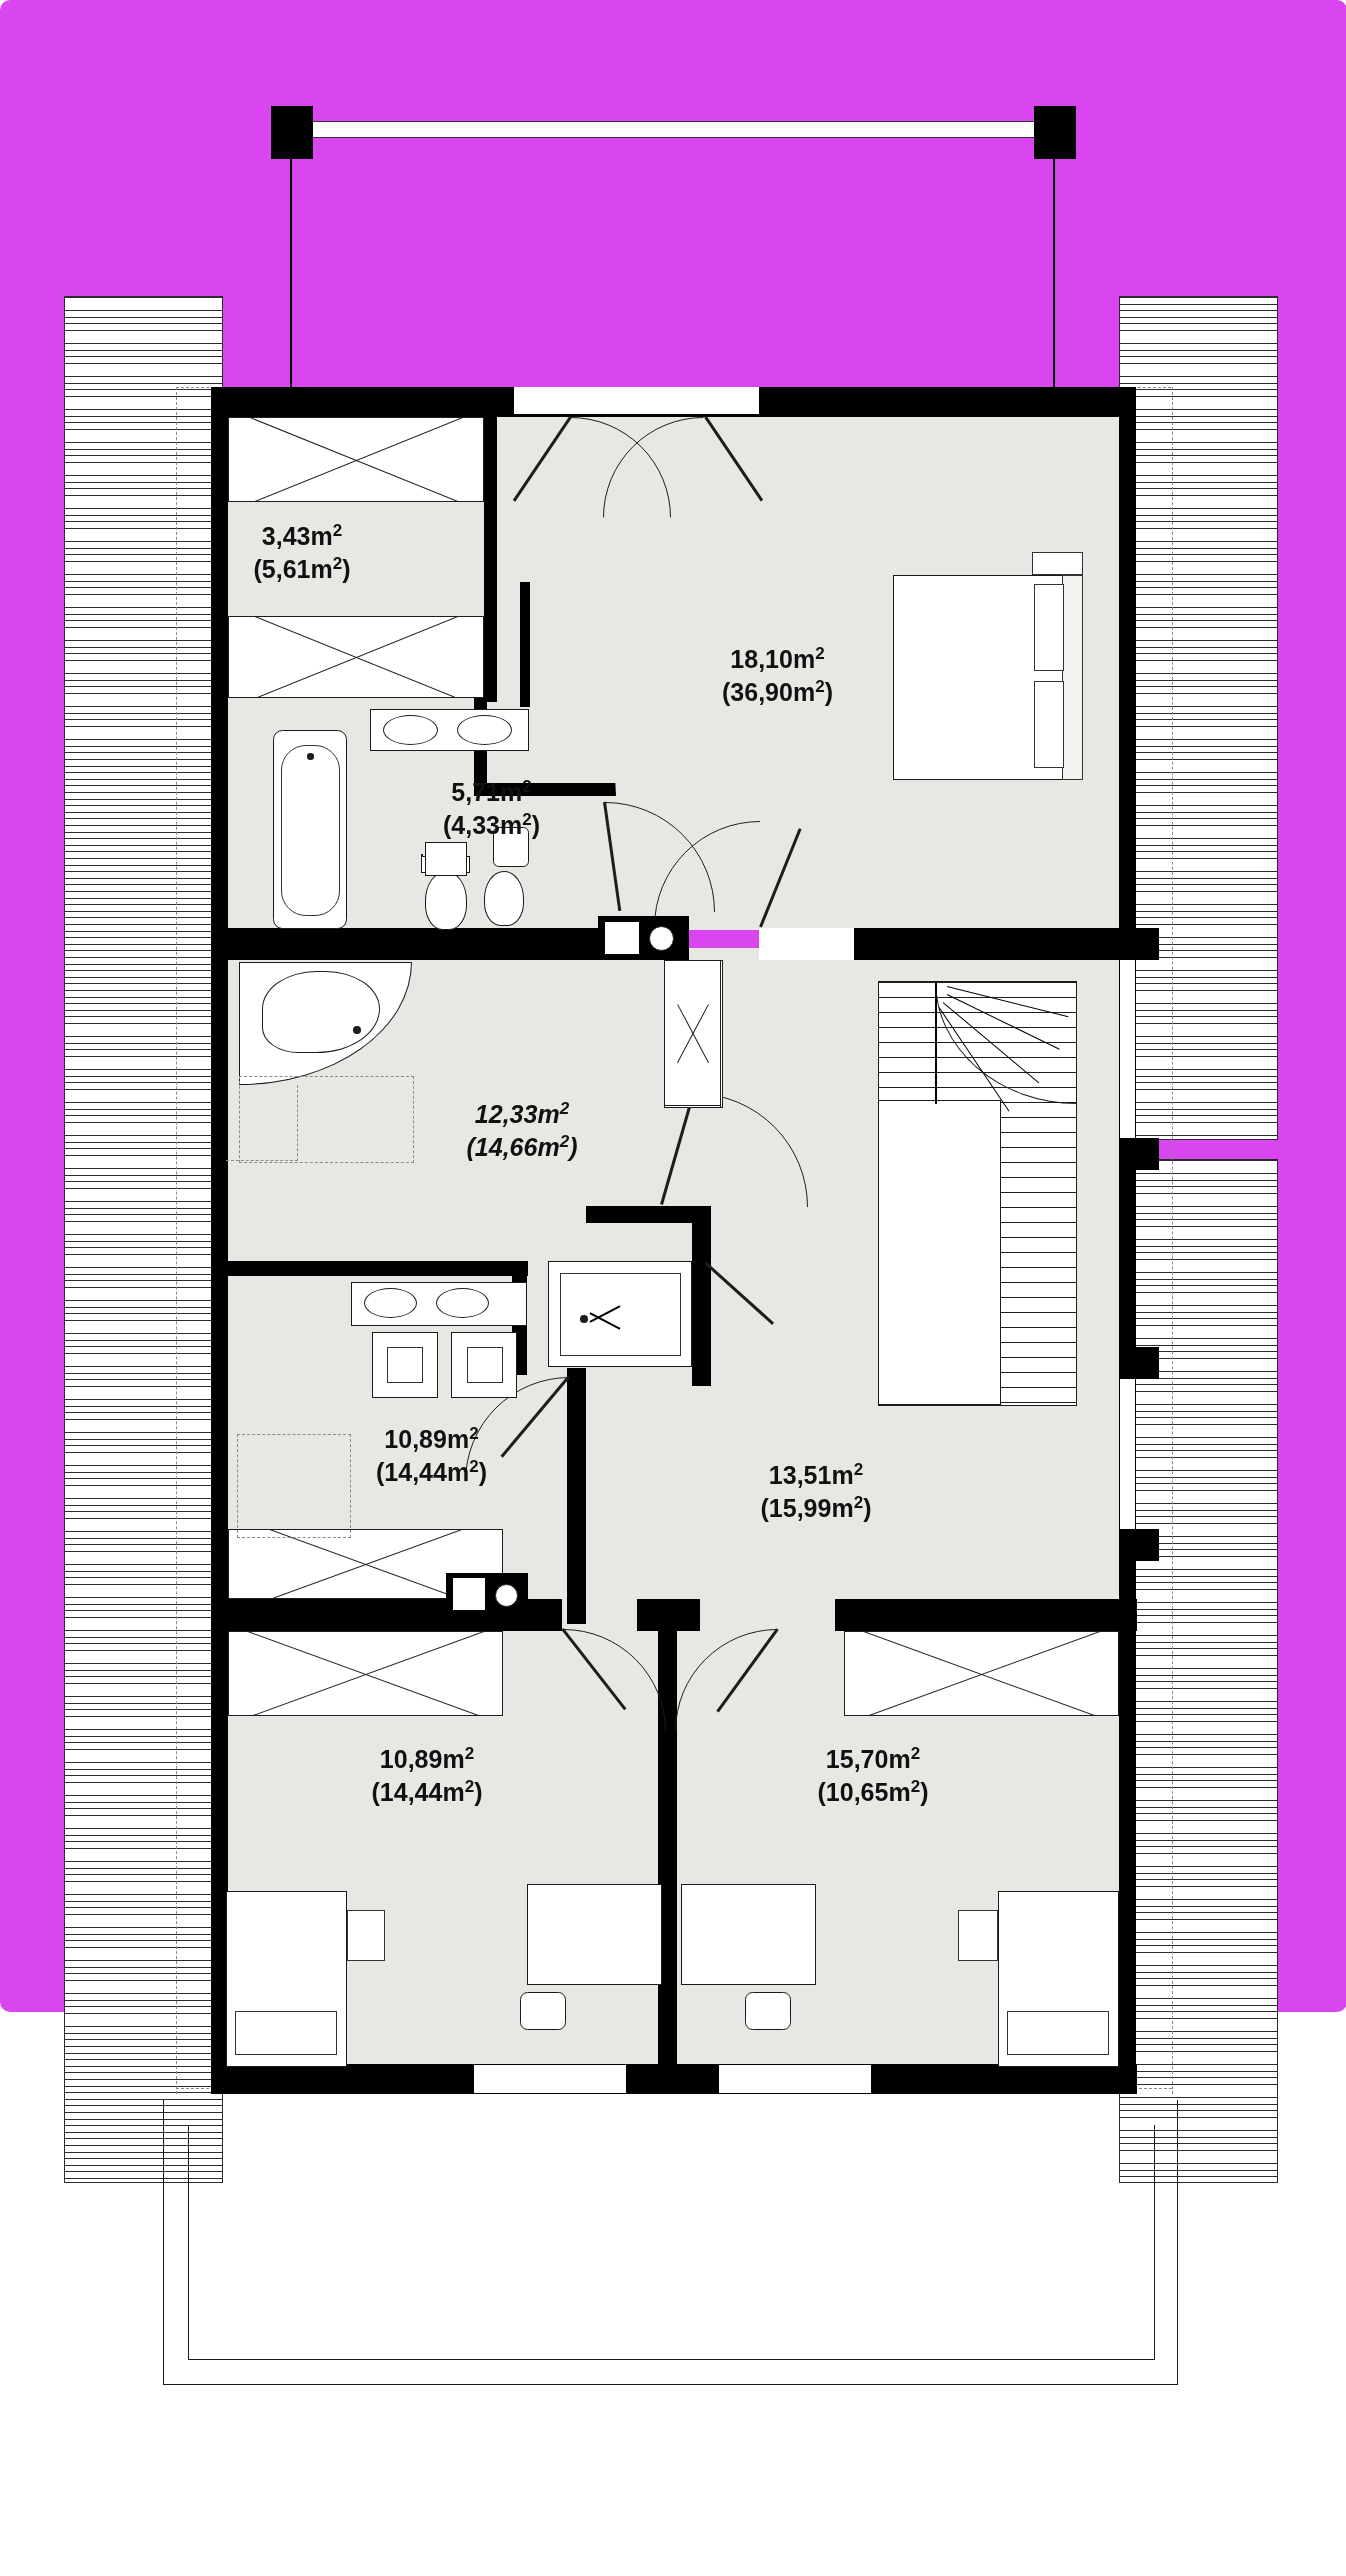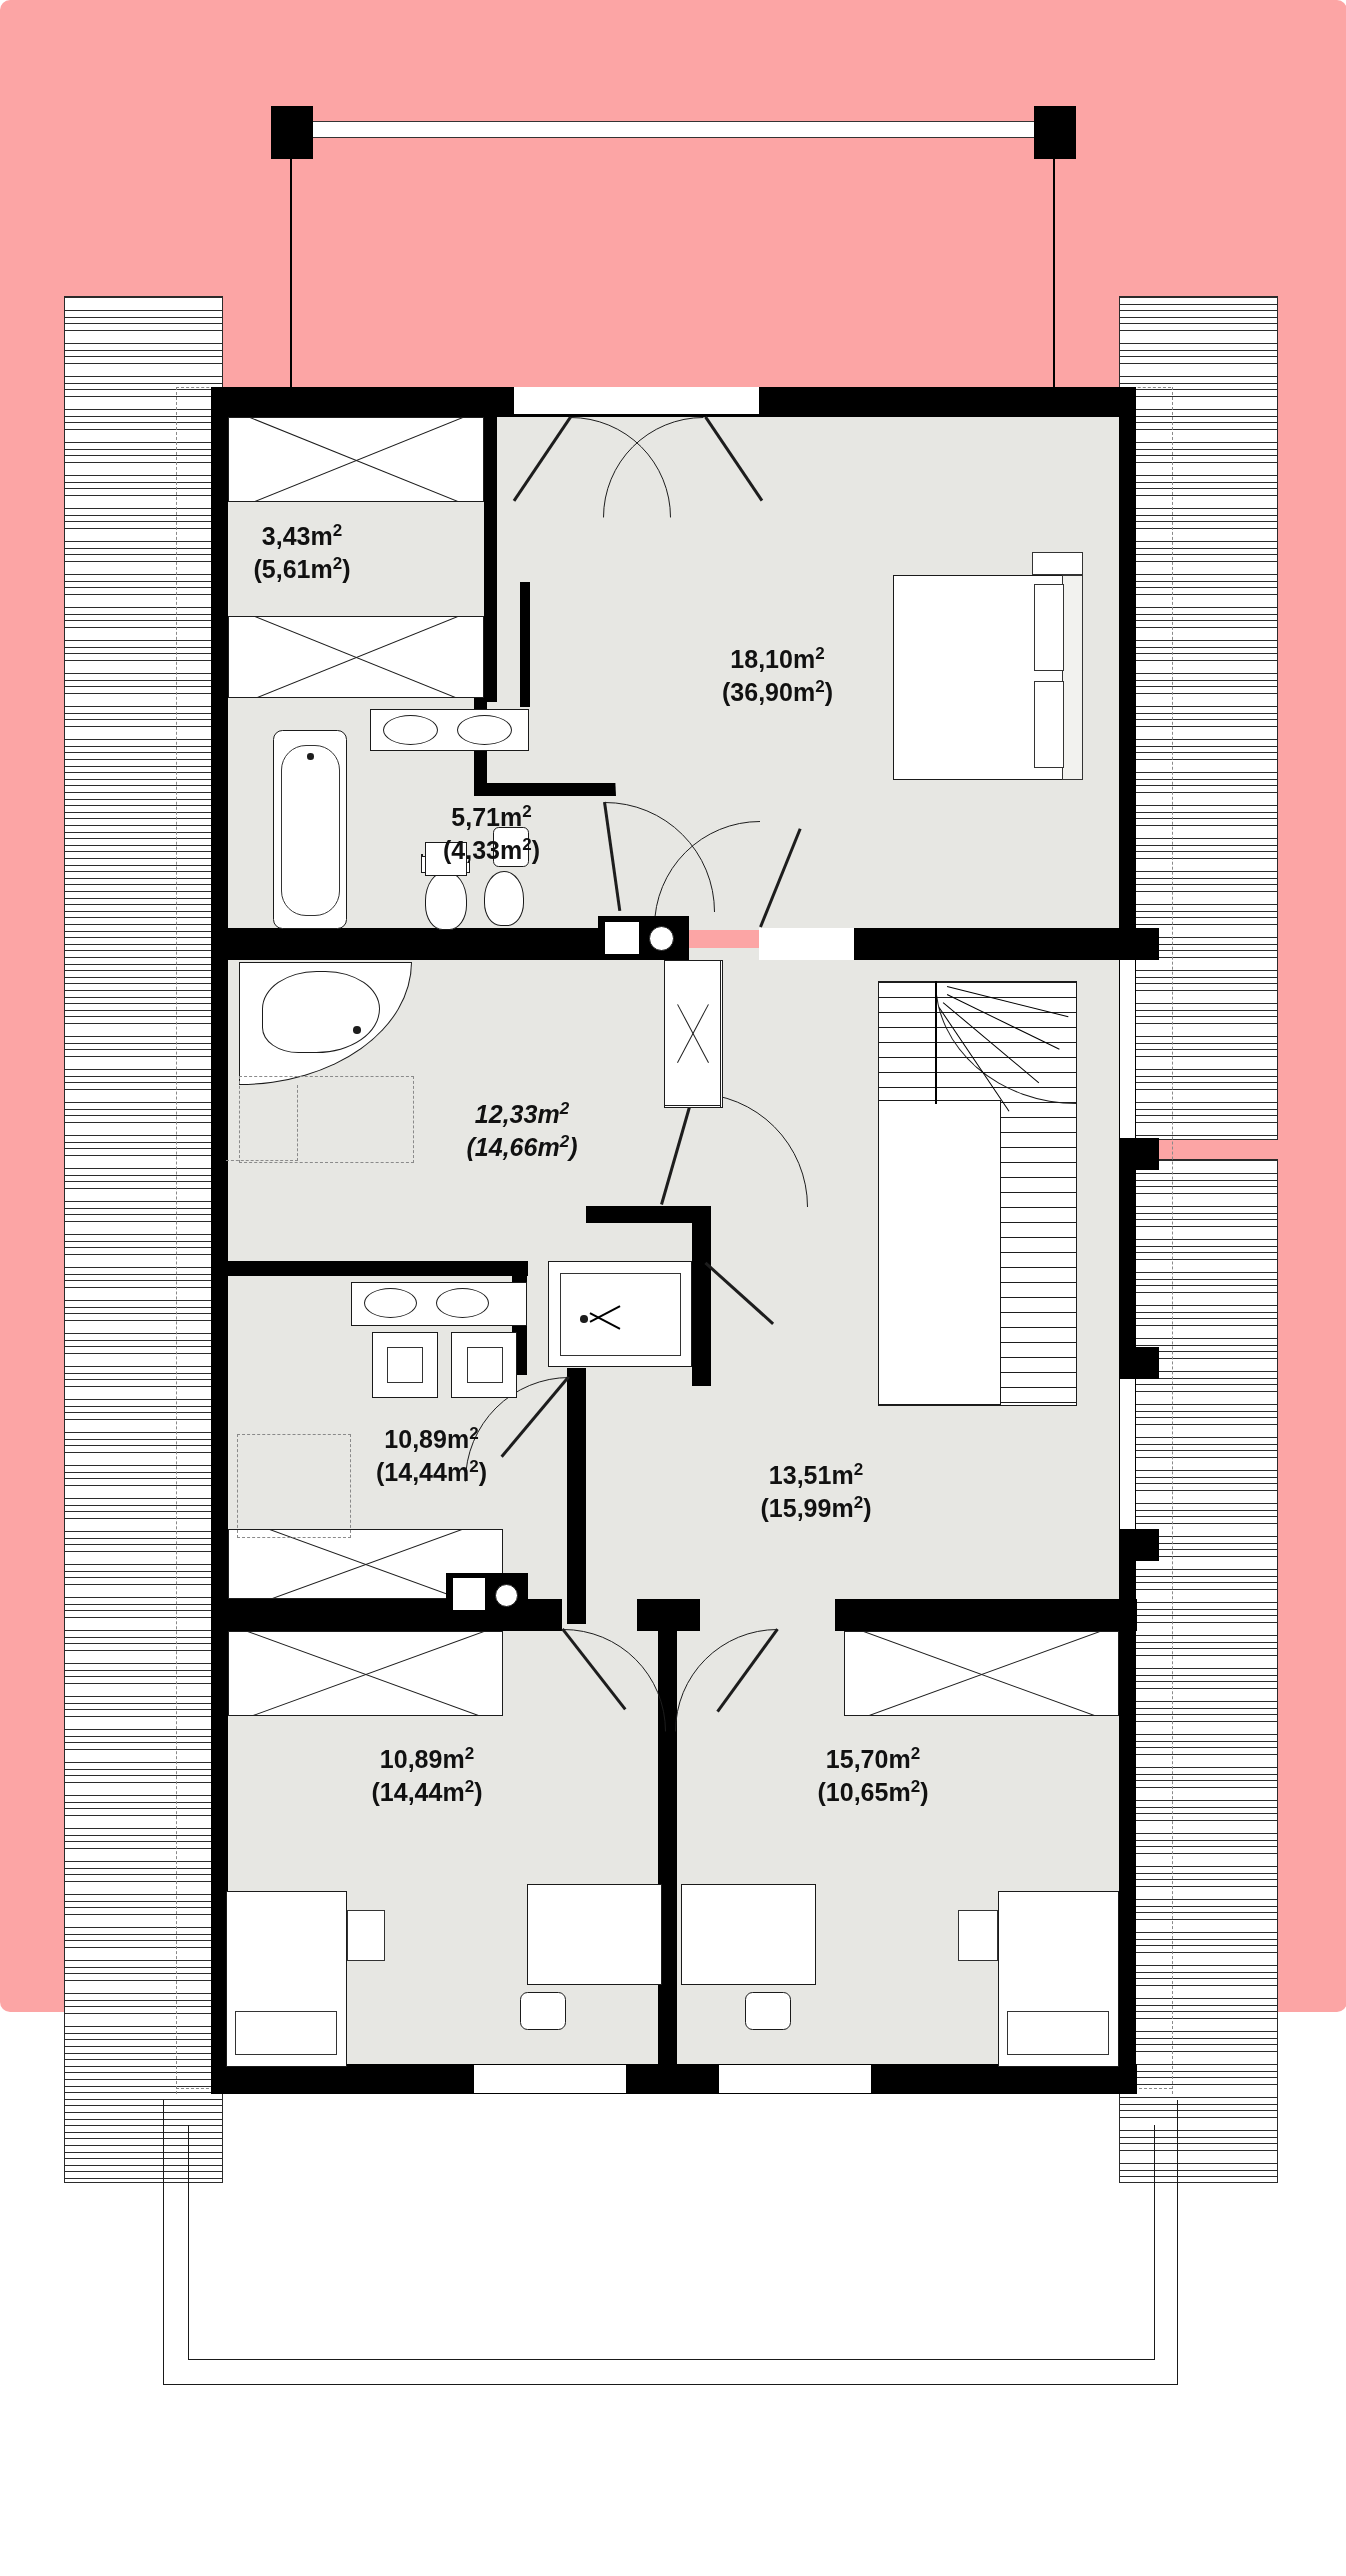--- a/index.html
+++ b/index.html
@@ -10,21 +10,21 @@
   body {
     width: 1347px;
     height: 2576px;
     font-family: "Liberation Sans", sans-serif;
     overflow: hidden;
   }
   #plan {
     position: relative;
     width: 1347px;
     height: 2012px;
-    background: #fca5a5;
+    background: #d946ef;
     border-radius: 10px;
   }
   
   .wall {            
     position: absolute;
     background: #000000;
   }
   .thinwall {
     position: absolute;
     background: #000000;
@@ -351,21 +351,21 @@
   <div class="label" style="left:226px; top:520px; width:152px; font-size:25px;">
     <span class="l1"><span>3,43m</span><sup>2</sup></span>
     <span class="l2"><span>(5,61m</span><sup>2</sup>)</span>
   </div>
 
   <div class="label" style="left:692px; top:643px; width:171px; font-size:25px;">
     <span class="l1"><span>18,10m</span><sup>2</sup></span>
     <span class="l2"><span>(36,90m</span><sup>2</sup>)</span>
   </div>
 
-  <div class="label" style="left:406px; top:776px; width:171px; font-size:25px;margin-top:25px;">
+  <div class="label" style="left:406px; top:776px; width:171px; font-size:25px;">
     <span class="l1"><span>5,71m</span><sup>2</sup></span>
     <span class="l2"><span>(4,33m</span><sup>2</sup>)</span>
   </div>
 
   <div class="label" style="left:427px; top:1098px; width:190px; font-size:25px;font-style:italic;">
     <span class="l1"><span>12,33m</span><sup>2</sup></span>
     <span class="l2"><span>(14,66m</span><sup>2</sup>)</span>
   </div>
 
   <div class="label" style="left:332px; top:1423px; width:199px; font-size:25px;">

